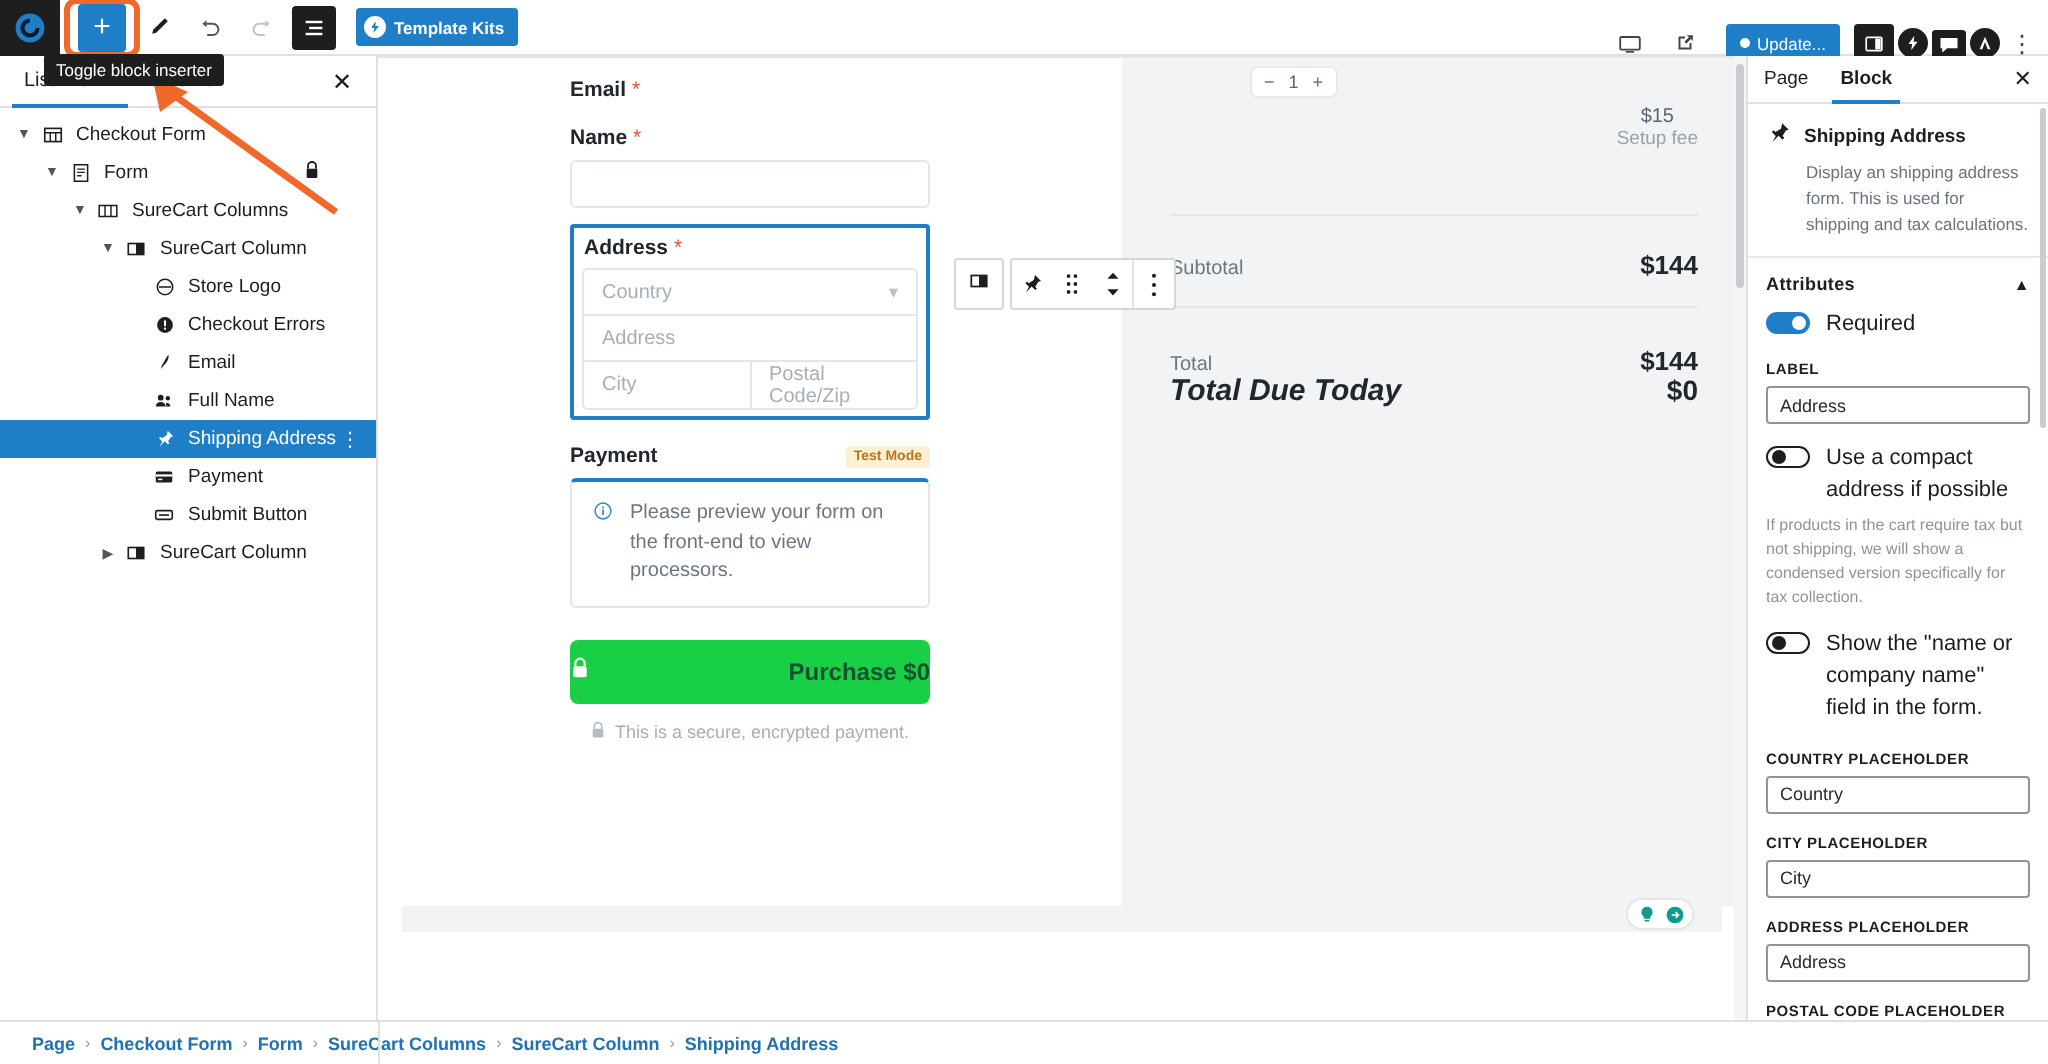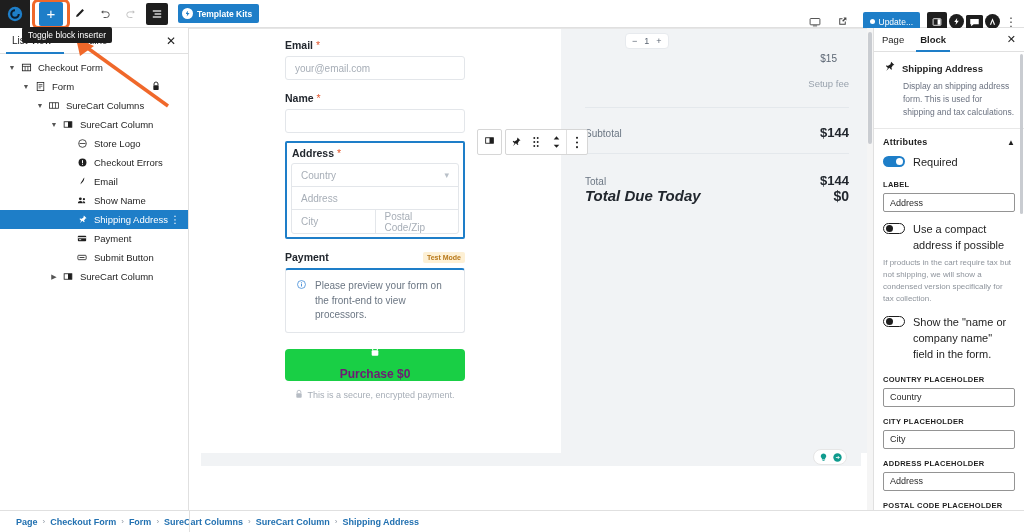--- a/index.html
+++ b/index.html
@@ -177,38 +177,38 @@
     padding: 2px 4px; border-radius:2px;
   }
   .pay-box {
     border:1px solid #e3e6ea; border-top:2px solid #1e7ec8; border-radius:3px;
     padding: 9px 10px; display:flex; gap:8px; margin-bottom: 16px;
   }
   .pay-box .i-circ { color:#2d7fd3; font-size:11px; line-height:1.1; }
   .pay-txt { font-size:10px; color:#6b7683; line-height:1.45; }
 
   .buy-btn {
-    height: 32px; background: #19cf45; border-radius: 4px; color:#701a75;
-    display:flex; align-items:center; justify-content:flex-end; gap:7px;
-    font-size: 12px; font-weight: bold; flex-direction: column;
+    height: 32px; background: #19cf45; border-radius: 4px; color:#14532d;
+    display:flex; align-items:center; justify-content:space-between; gap:7px;
+    font-size: 12px; font-weight: bold;
   }
   .secure-note {
     margin-top: 8px; text-align:center; font-size:9px; color:#a7aeb7;
     display:flex; align-items:center; justify-content:center; gap:4px;
   }
 
   
   .qty-pill {
     position:absolute; left: 64px; top: 4px; background:#fff; border:1px solid #e7eaee;
     border-radius: 4px; height: 16px; display:flex; align-items:center; gap: 7px;
     padding: 0 6px; font-size: 9px; color:#5a6472;
   }
   .sum-right { position:absolute; right: 24px; top: 24px; text-align:center; }
   .sum-amt { font-size: 10px; color:#5a6472; }
-  .sum-sub { font-size: 9.5px; color:#99a2ad; margin-top:14px;}
+  .sum-sub { font-size: 9.5px; color:#99a2ad; margin-top:0;}
   .sum-hr { position:absolute; left:24px; right:24px; height:1px; background:#e4e8ec; }
   .sum-row {
     position:absolute; left:24px; right:24px; display:flex; align-items:baseline;
   }
   .sum-lab { font-size:10px; color:#6b7683; }
   .sum-val { margin-left:auto; font-size:13px; font-weight:bold; color:#22272e; }
   .sum-lab.b { font-weight:bold; font-size:15px; color:#22272e;font-style:italic;}
   .sum-val.big { font-size:14px; }
 
   .float-pills {
@@ -472,21 +472,21 @@
       <div class="tnode" style="padding-left:62px">
         <span class="tw"></span>
         <span class="ticon">
           <svg width="12" height="11" viewBox="0 0 20 20">
               <circle cx="7" cy="7" r="2.6" fill="#1e1e1e"></circle>
               <circle cx="13.5" cy="7.5" r="2" fill="#1e1e1e"></circle>
               <path d="M2.5 15c0-2.6 2-4 4.5-4s4.5 1.4 4.5 4z" fill="#1e1e1e"></path>
               <path d="M12 11.5c2.2 0 3.8 1.2 3.8 3.5H12z" fill="#1e1e1e"></path>
             </svg>
         </span>
-        <span class="tlabel">Show Name</span>
+        <span class="tlabel">Full Name</span>
       </div>
 
       <div class="tnode sel" style="padding-left:62px">
         <span class="tw"></span>
         <span class="ticon">
           <svg width="11" height="11" viewBox="0 0 20 20">
               <path d="M12.5 2.5l5 5-2.2.6-2.6 4.2 1.4 1.4-1.4 1.4-3-3L5 17l2.5-4.7-3-3 1.4-1.4 1.4 1.4 4.2-2.6z" fill="#ffffff"></path>
             </svg>
         </span>
         <span class="tlabel">Shipping Address</span>
@@ -535,21 +535,20 @@
 
     <div class="form-wrap">
 
       <div class="form-left">
 
         <div class="fld">
           <div class="fld-label">
             <span>Email</span>
             <span class="req">*</span>
           </div>
-          <div class="inp">your@email.com</div>
         </div>
 
         <div class="fld" style="margin-bottom:8px">
           <div class="fld-label">
             <span>Name</span>
             <span class="req">*</span>
           </div>
           <div class="inp">&nbsp;</div>
         </div>
 

